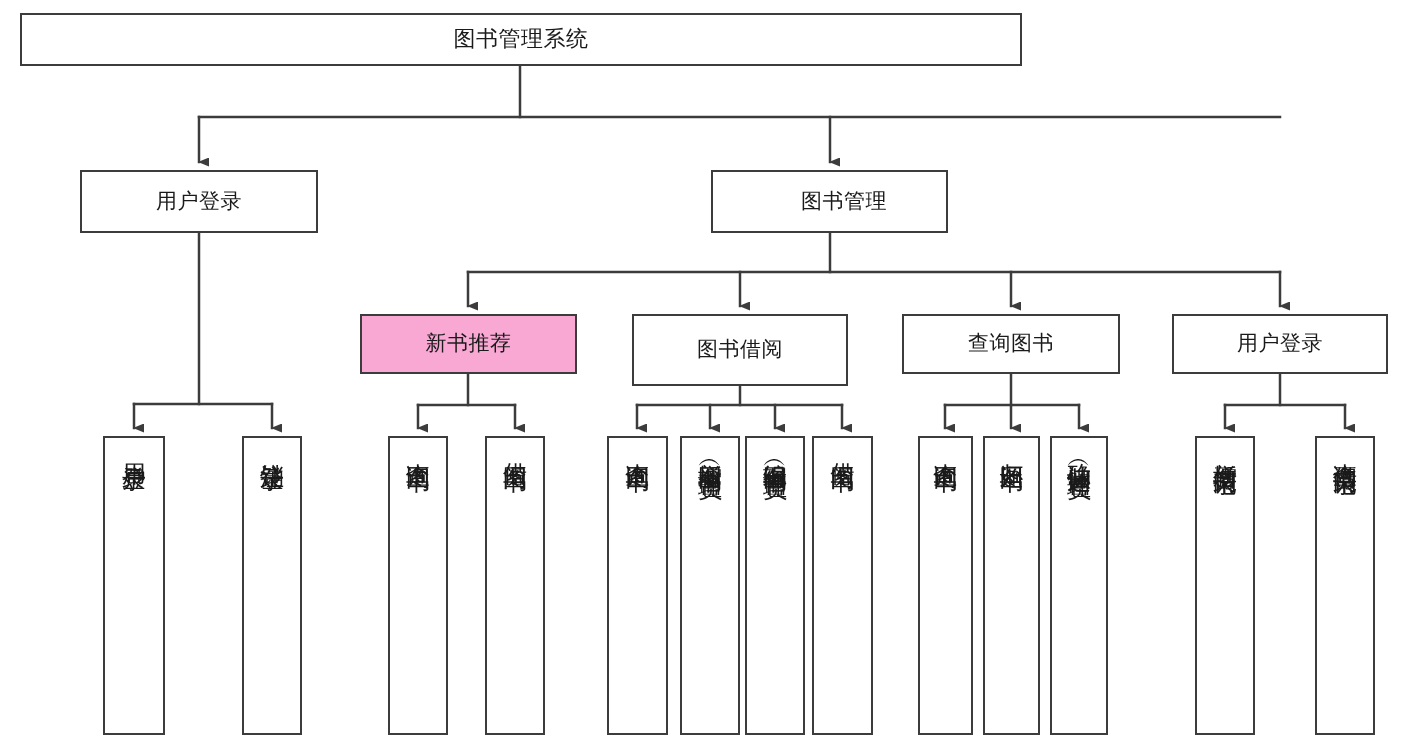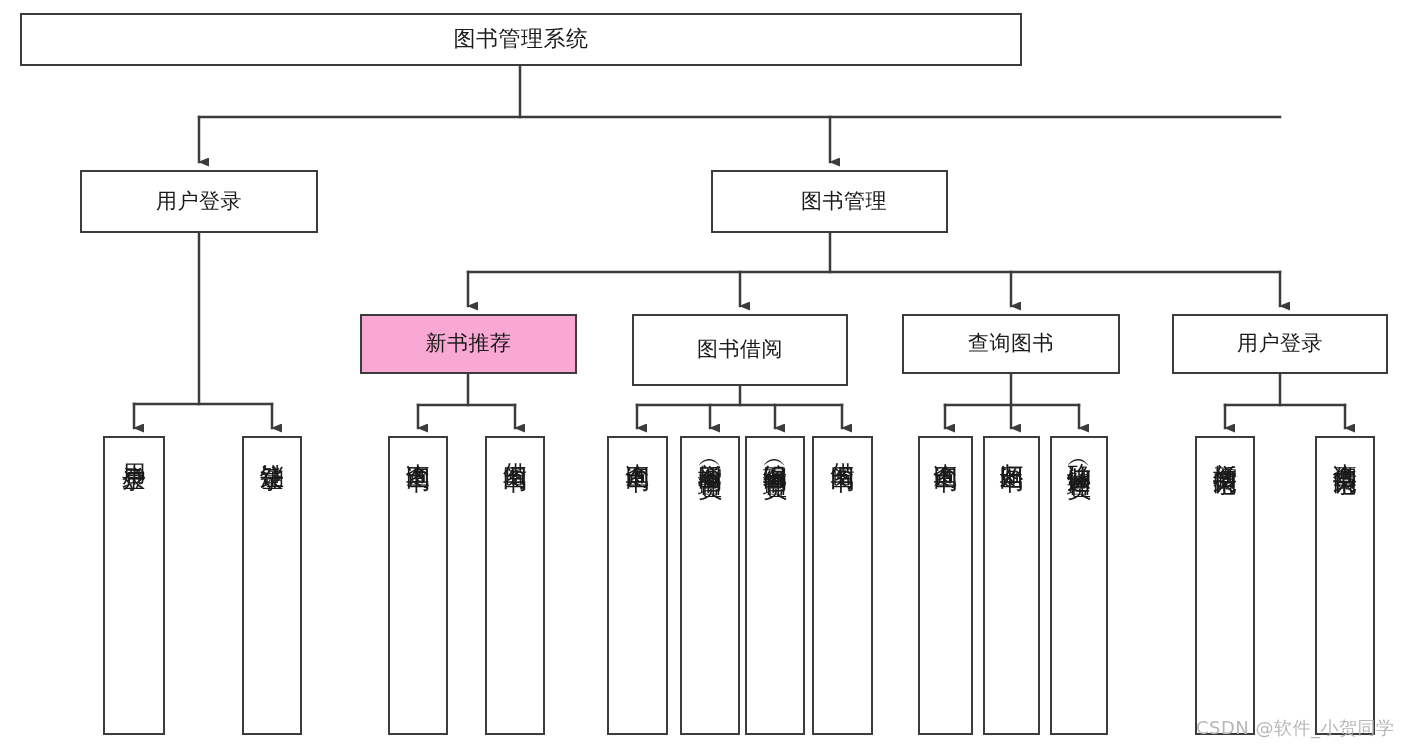--- a/index.html
+++ b/index.html
@@ -186,15 +186,14 @@
   <div class="node vert" style="left: 1050px; top: 436px; width: 58px; height: 299px; border-color: rgb(60, 60, 60); background: rgb(255, 255, 255); color: rgb(26, 26, 26);">
     <span class="node-label">确认归还（管理员）</span>
   </div>
   <div class="node vert" style="left: 1195px; top: 436px; width: 60px; height: 299px; border-color: rgb(60, 60, 60); background: rgb(255, 255, 255); color: rgb(26, 26, 26);">
     <span class="node-label">新增借阅记录</span>
   </div>
   <div class="node vert" style="left: 1315px; top: 436px; width: 60px; height: 299px; border-color: rgb(60, 60, 60); background: rgb(255, 255, 255); color: rgb(26, 26, 26);">
     <span class="node-label">查询借阅记录</span>
   </div>
 
-  <div class="watermark" style="left: 1196px; top: 716px;">CSDN @软件_小贺同学</div>
 
 </div>
 
 </body></html>

